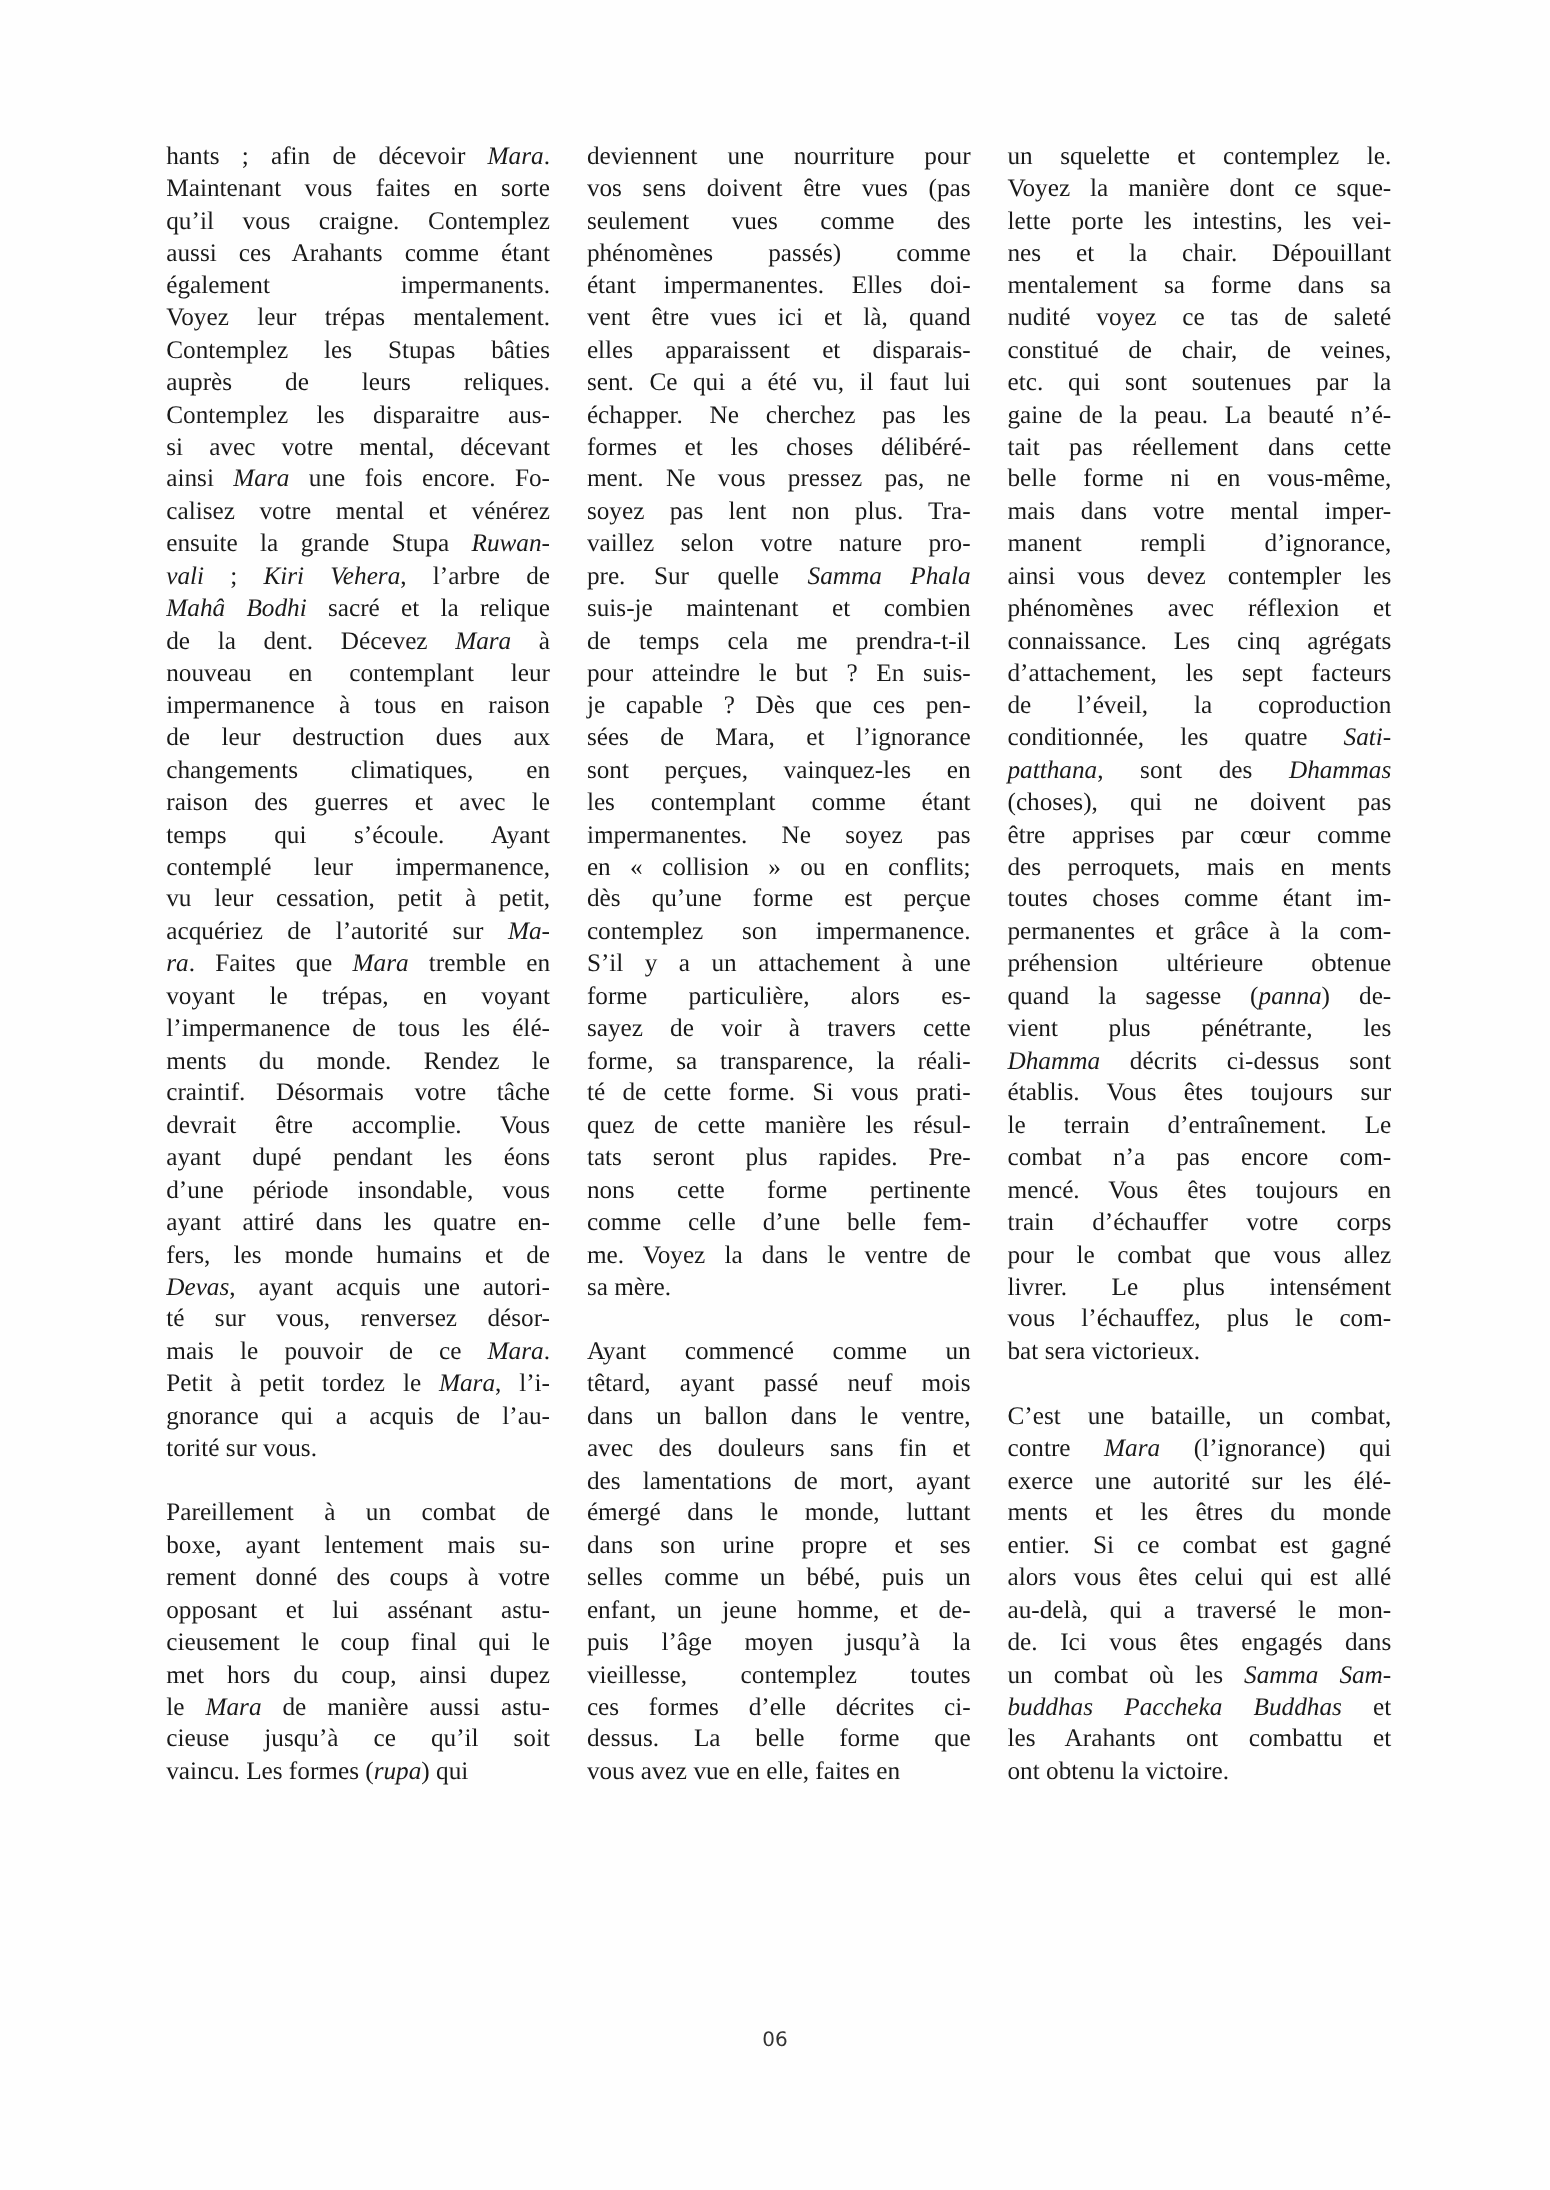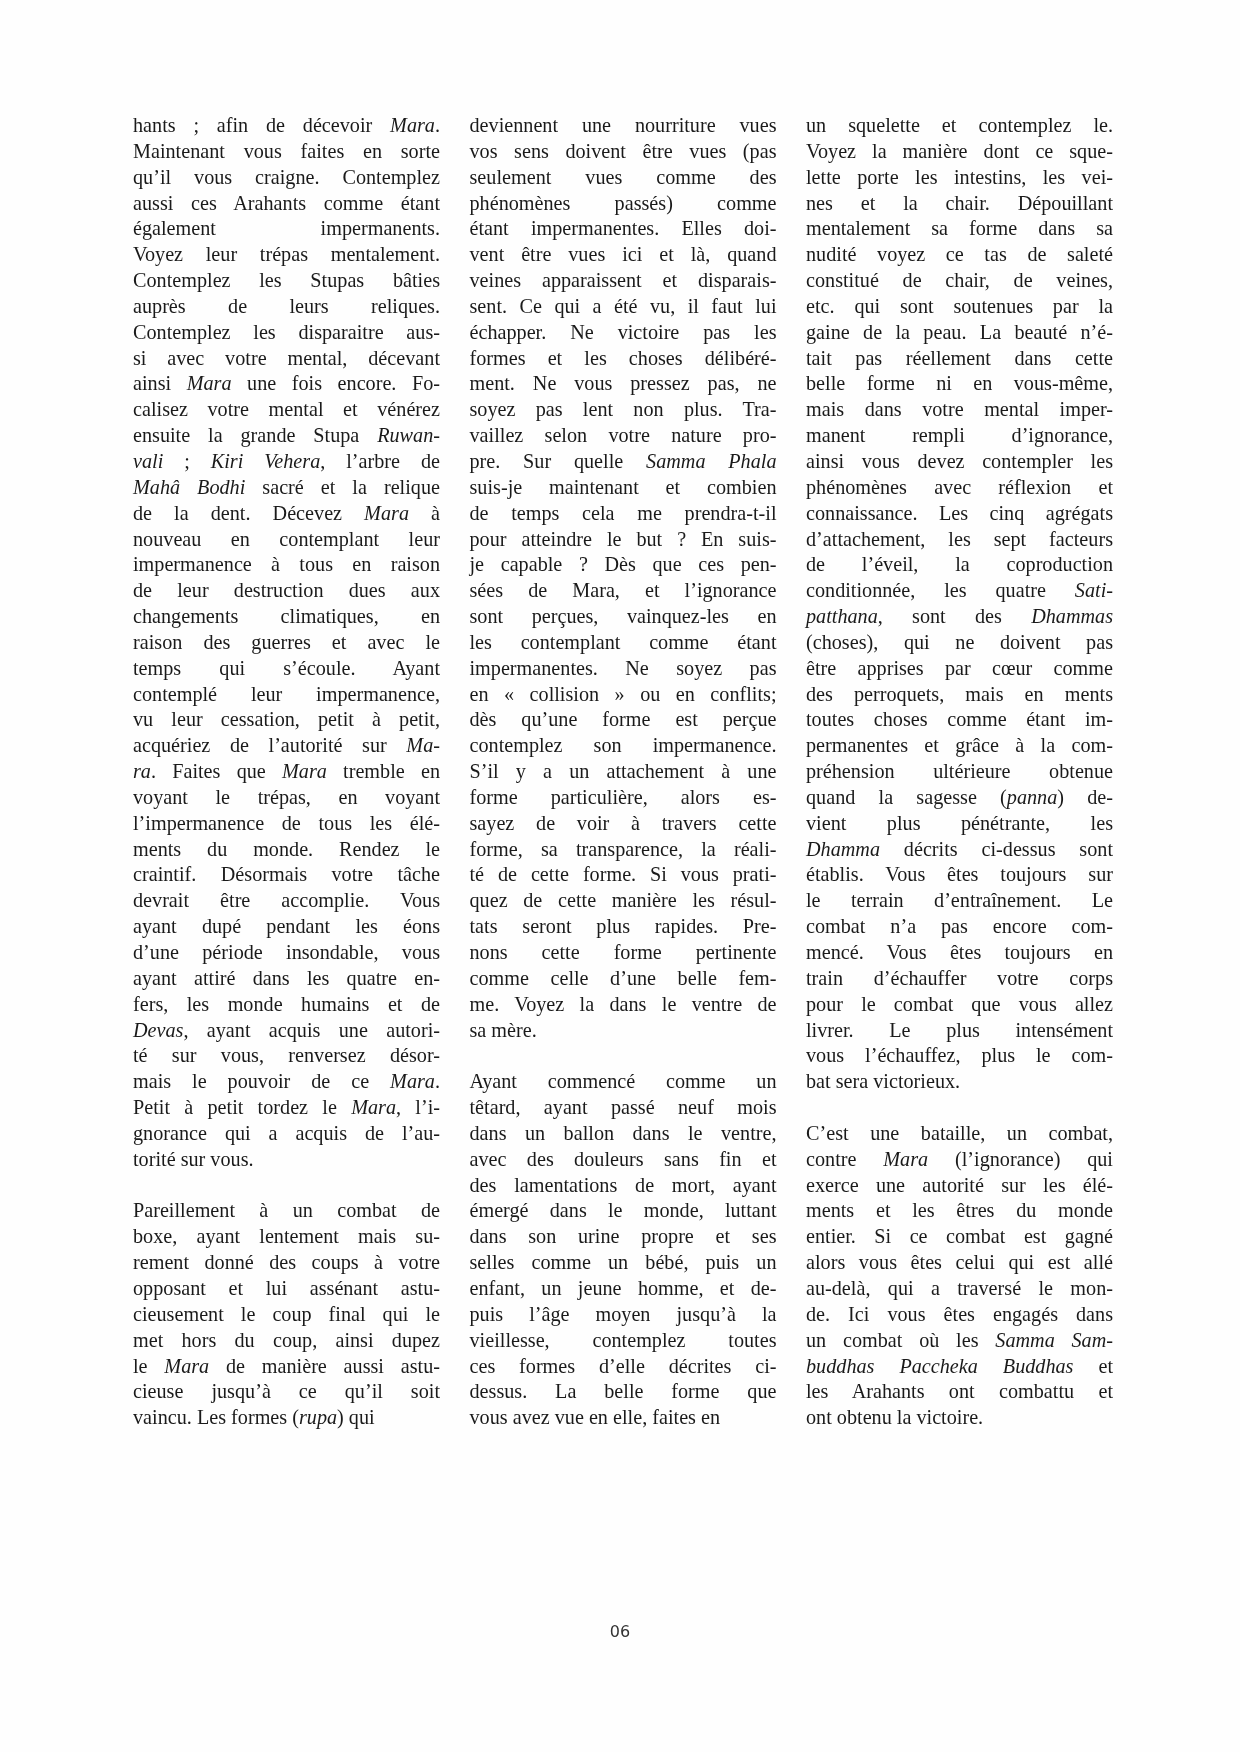--- a/index.html
+++ b/index.html
@@ -122,29 +122,29 @@
           <span class="line">opposant et lui assénant astu-</span>
           <span class="line">cieusement le coup final qui le</span>
           <span class="line">met hors du coup, ainsi dupez</span>
           <span class="line">le <i>Mara</i> de manière aussi astu-</span>
           <span class="line">cieuse jusqu’à ce qu’il soit</span>
           <span class="line last">vaincu. Les formes (<i>rupa</i>) qui</span>
         </p>
       </div>
     <div class="column">
         <p>
-          <span class="line">deviennent une nourriture vues</span>
+          <span class="line">deviennent une nourriture pour</span>
           <span class="line">vos sens doivent être vues (pas</span>
           <span class="line">seulement vues comme des</span>
           <span class="line">phénomènes passés) comme</span>
           <span class="line">étant impermanentes. Elles doi-</span>
           <span class="line">vent être vues ici et là, quand</span>
-          <span class="line">veines apparaissent et disparais-</span>
+          <span class="line">elles apparaissent et disparais-</span>
           <span class="line">sent. Ce qui a été vu, il faut lui</span>
-          <span class="line">échapper. Ne victoire pas les</span>
+          <span class="line">échapper. Ne cherchez pas les</span>
           <span class="line">formes et les choses délibéré-</span>
           <span class="line">ment. Ne vous pressez pas, ne</span>
           <span class="line">soyez pas lent non plus. Tra-</span>
           <span class="line">vaillez selon votre nature pro-</span>
           <span class="line">pre. Sur quelle <i>Samma Phala</i></span>
           <span class="line">suis-je maintenant et combien</span>
           <span class="line">de temps cela me prendra-t-il</span>
           <span class="line">pour atteindre le but ? En suis-</span>
           <span class="line">je capable ? Dès que ces pen-</span>
           <span class="line">sées de Mara, et l’ignorance</span>

